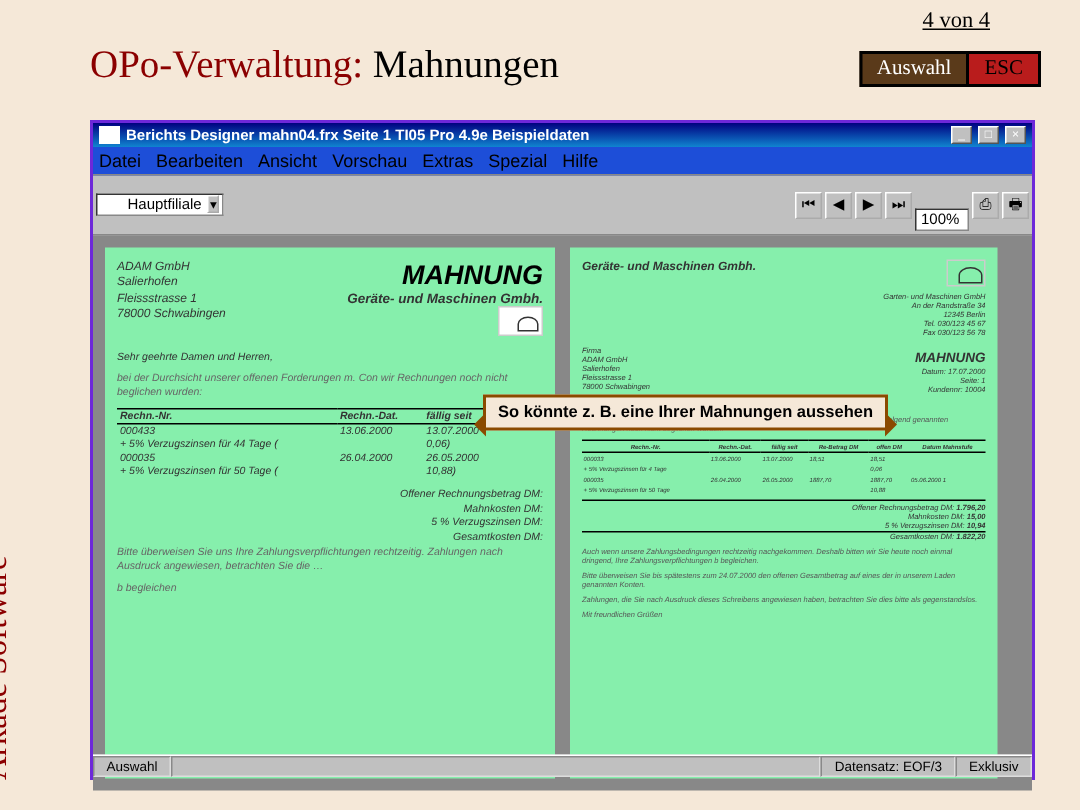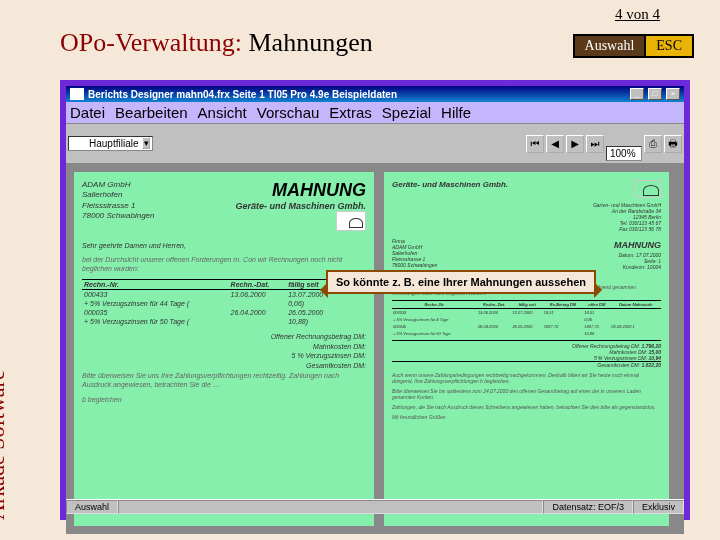--- a/index.html
+++ b/index.html
@@ -2,30 +2,30 @@
 <html><head>
 <meta charset="utf-8">
 <style>
 * { box-sizing: border-box; margin: 0; padding: 0; }
 body { width: 720px; height: 540px; background: #f5e8d8; font-family: "Times New Roman", serif; position: relative; overflow: hidden; }
 .page-counter { position: absolute; top: 6px; right: 60px; font-size: 15px; text-decoration: underline; margin-left: 22px; }
 .header-row { position: absolute; top: 28px; left: 60px; right: 26px; display: flex; align-items: flex-end; justify-content: space-between; }
 .title { font-size: 26px; color: #8b0000; }
 .title .black { color: #000; }
 .btns { display: flex; gap: 0; }
-.btn { font-size: 14px; padding: 2px 10px; border: 2px solid #000; background: #eab308; cursor: pointer; }
+.btn { font-size: 14px; padding: 2px 10px; border: 2px solid #000; background: #b91c1c; cursor: pointer; }
 .btn.sel { background: #5a3a1a; color: #fff; }
 .btn + .btn { border-left: none; }
 .sidebar { position: absolute; left: 10px; bottom: 20px; transform: rotate(-90deg); transform-origin: left bottom; font-size: 22px; color: #8b0000; white-space: nowrap; }
-.designer { position: absolute; top: 80px; left: 60px; width: 630px; height: 440px; background: #c0c0c0; border: 6px solid #6d28d9; font-family: Tahoma, sans-serif; font-size: 10px; }
+.designer { position: absolute; top: 80px; left: 60px; width: 630px; height: 440px; background: #c0c0c0; border: 2px solid #6d28d9; font-family: Tahoma, sans-serif; font-size: 10px; }
 .titlebar { background: linear-gradient(#000080,#1084d0); color: #fff; padding: 2px 4px; display: flex; align-items: center; gap: 4px; }
 .titlebar .icon { width: 14px; height: 12px; background: #fff; }
 .titlebar .txt { flex: 1; font-size: 10px; font-weight: bold; }
 .winbtn { width: 14px; height: 12px; background: #c0c0c0; border: 1px solid #fff; border-right-color: #555; border-bottom-color: #555; font-size: 8px; text-align: center; line-height: 10px; }
-.menubar { background: #c4b5fd; padding: 2px 4px; display: flex; gap: 10px; font-size: 15px; border-bottom: 1px solid #888; }
+.menubar { background: #1d4ed8; padding: 2px 4px; display: flex; gap: 10px; font-size: 12px; border-bottom: 1px solid #888; }
 .menubar span { cursor: pointer; }
 .toolbar { display: flex; align-items: center; gap: 2px; padding: 2px; border-bottom: 1px solid #888; }
 .dd { background: #fff; border: 1px inset #888; padding: 1px 14px 1px 20px; font-size: 10px; position: relative; }
 .dd::after { content: "▾"; position: absolute; right: 2px; top: 0; font-size: 9px; background: #c0c0c0; padding: 0 1px; border: 1px outset #fff; }
 .tbtn { width: 18px; height: 18px; background: #c0c0c0; border: 1px outset #fff; font-size: 10px; text-align: center; line-height: 16px; cursor: pointer; }
 .zoom { background: #fff; border: 1px inset #888; padding: 1px 3px; font-size: 10px; width: 36px; margin-top: 20px; }
 .canvas { background: #888; padding: 8px; height: 370px; display: flex; gap: 10px; position: relative; }
 .page { background: #86efac; padding: 8px; font-size: 8px; color: #333; overflow: hidden; font-style: italic; }
 .page.left { width: 300px; }
 .page.right { width: 285px; font-size: 6px; }

